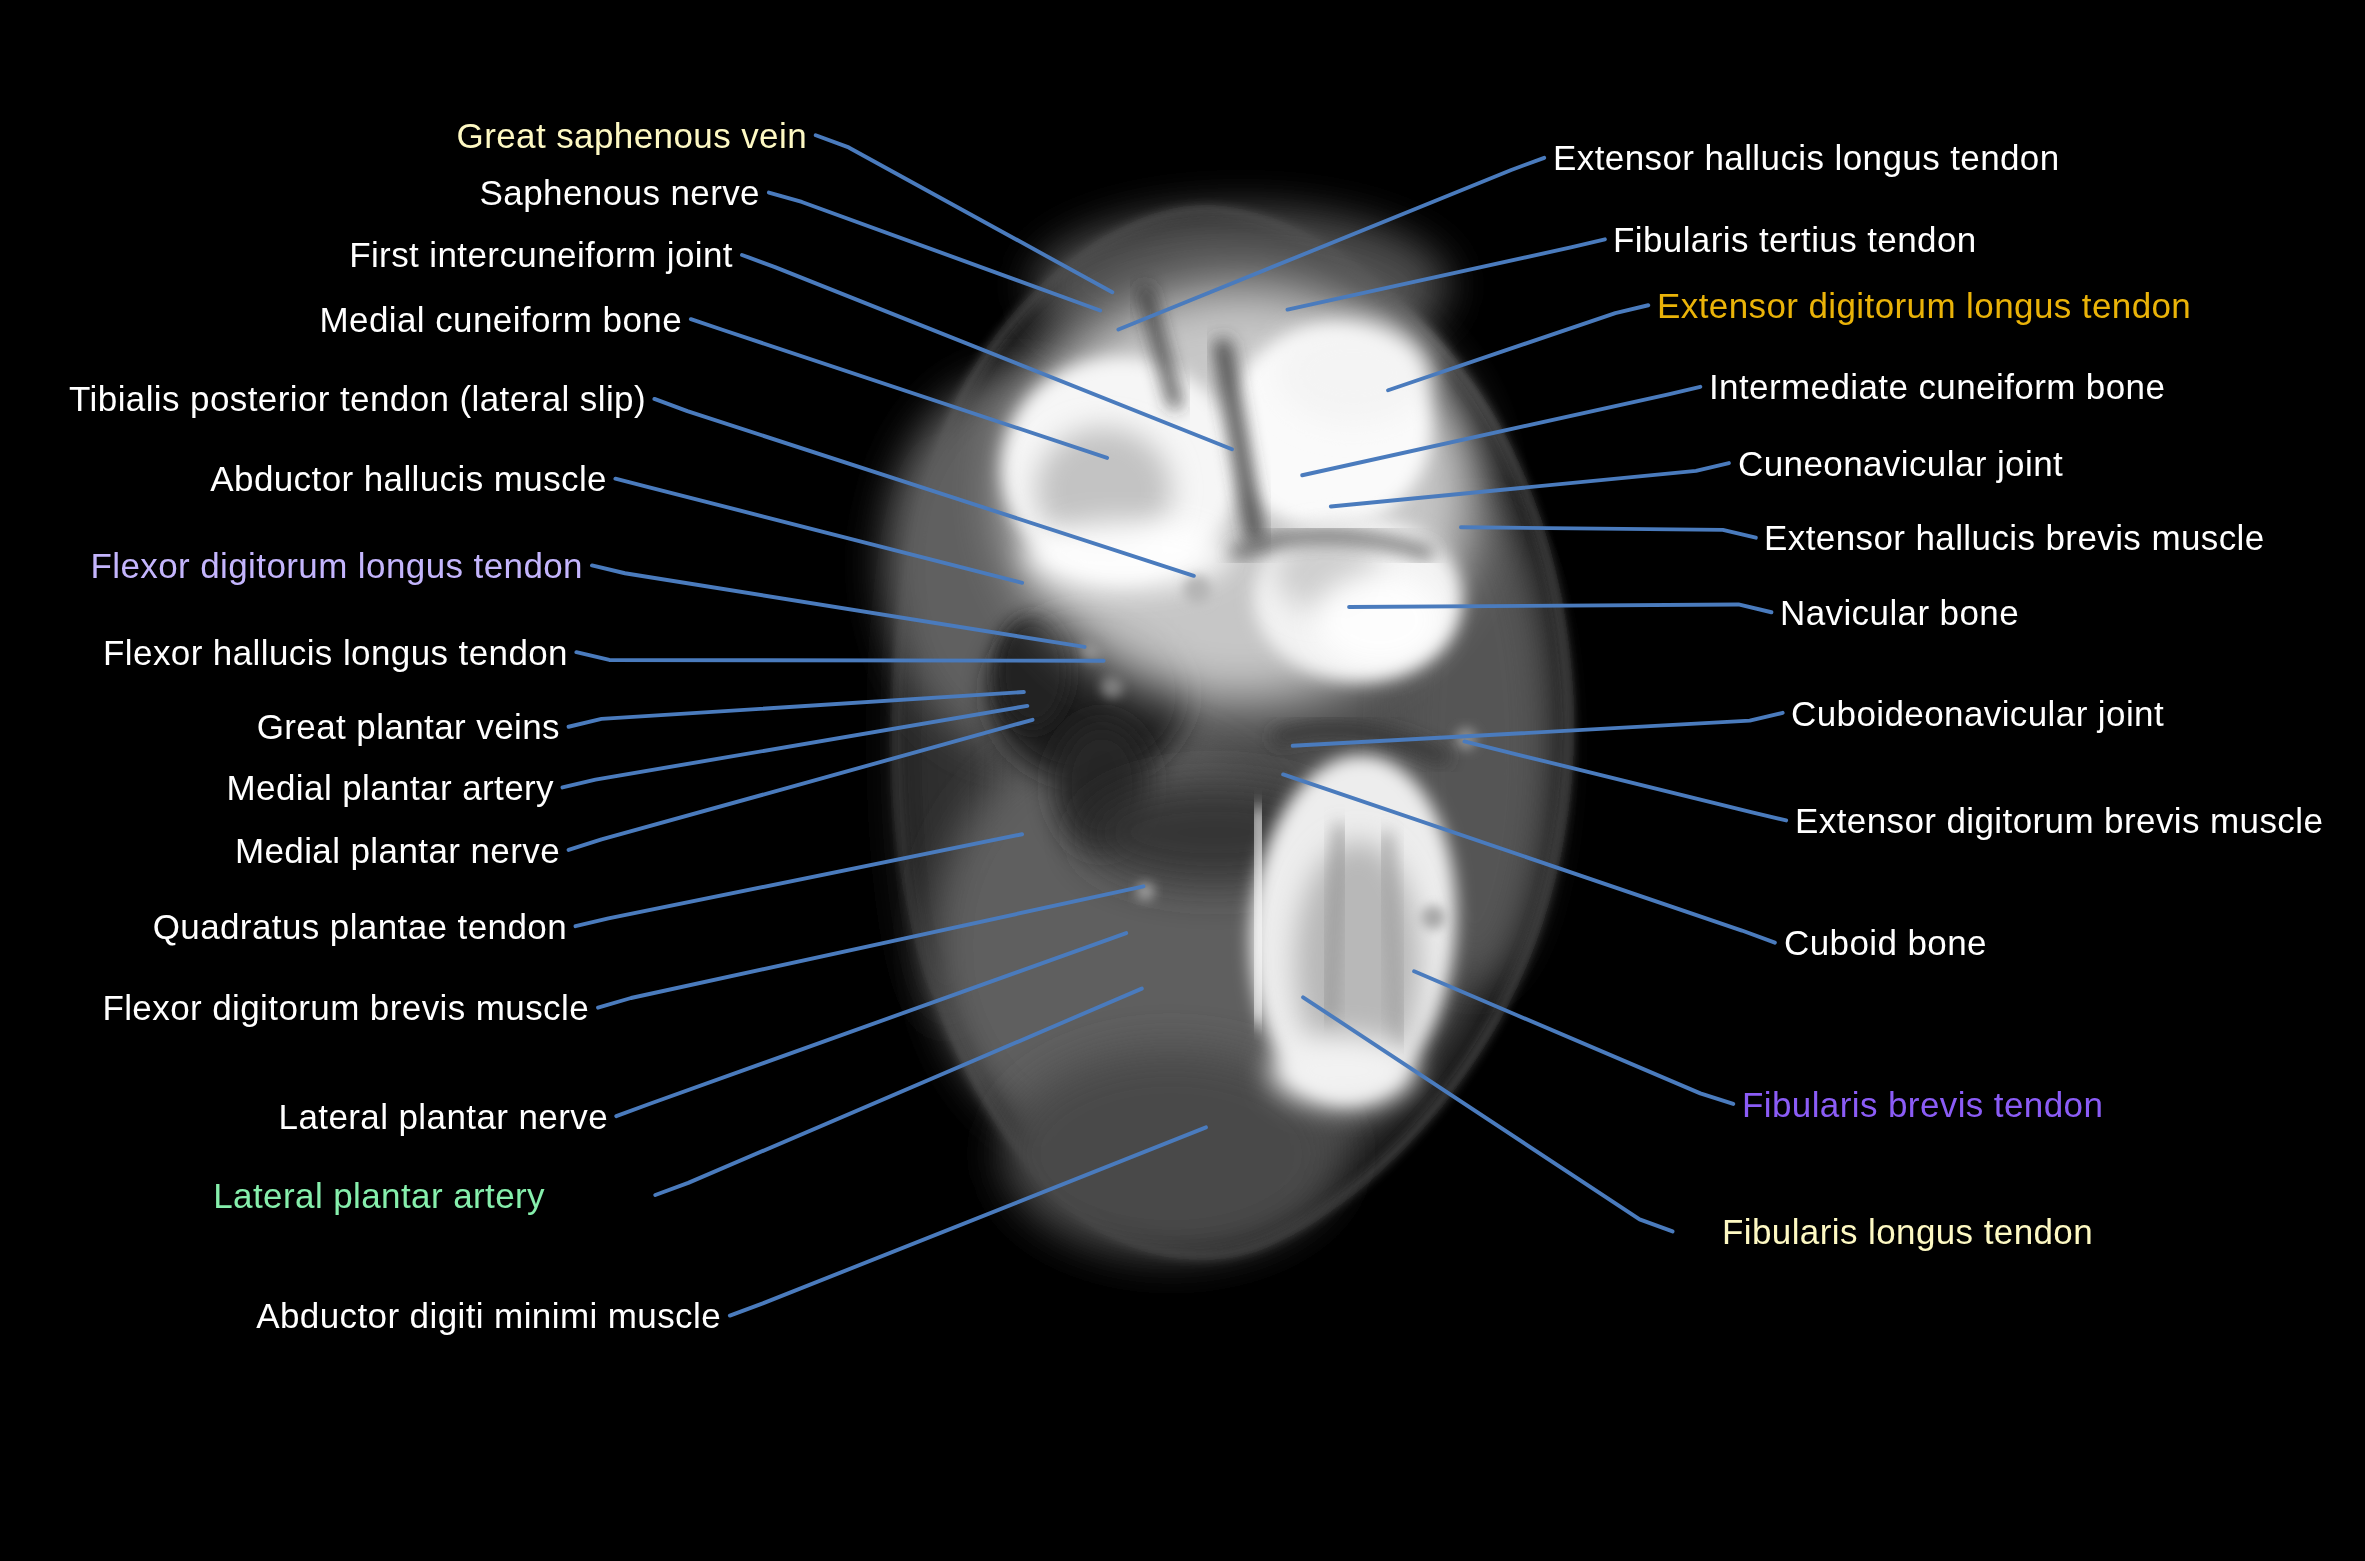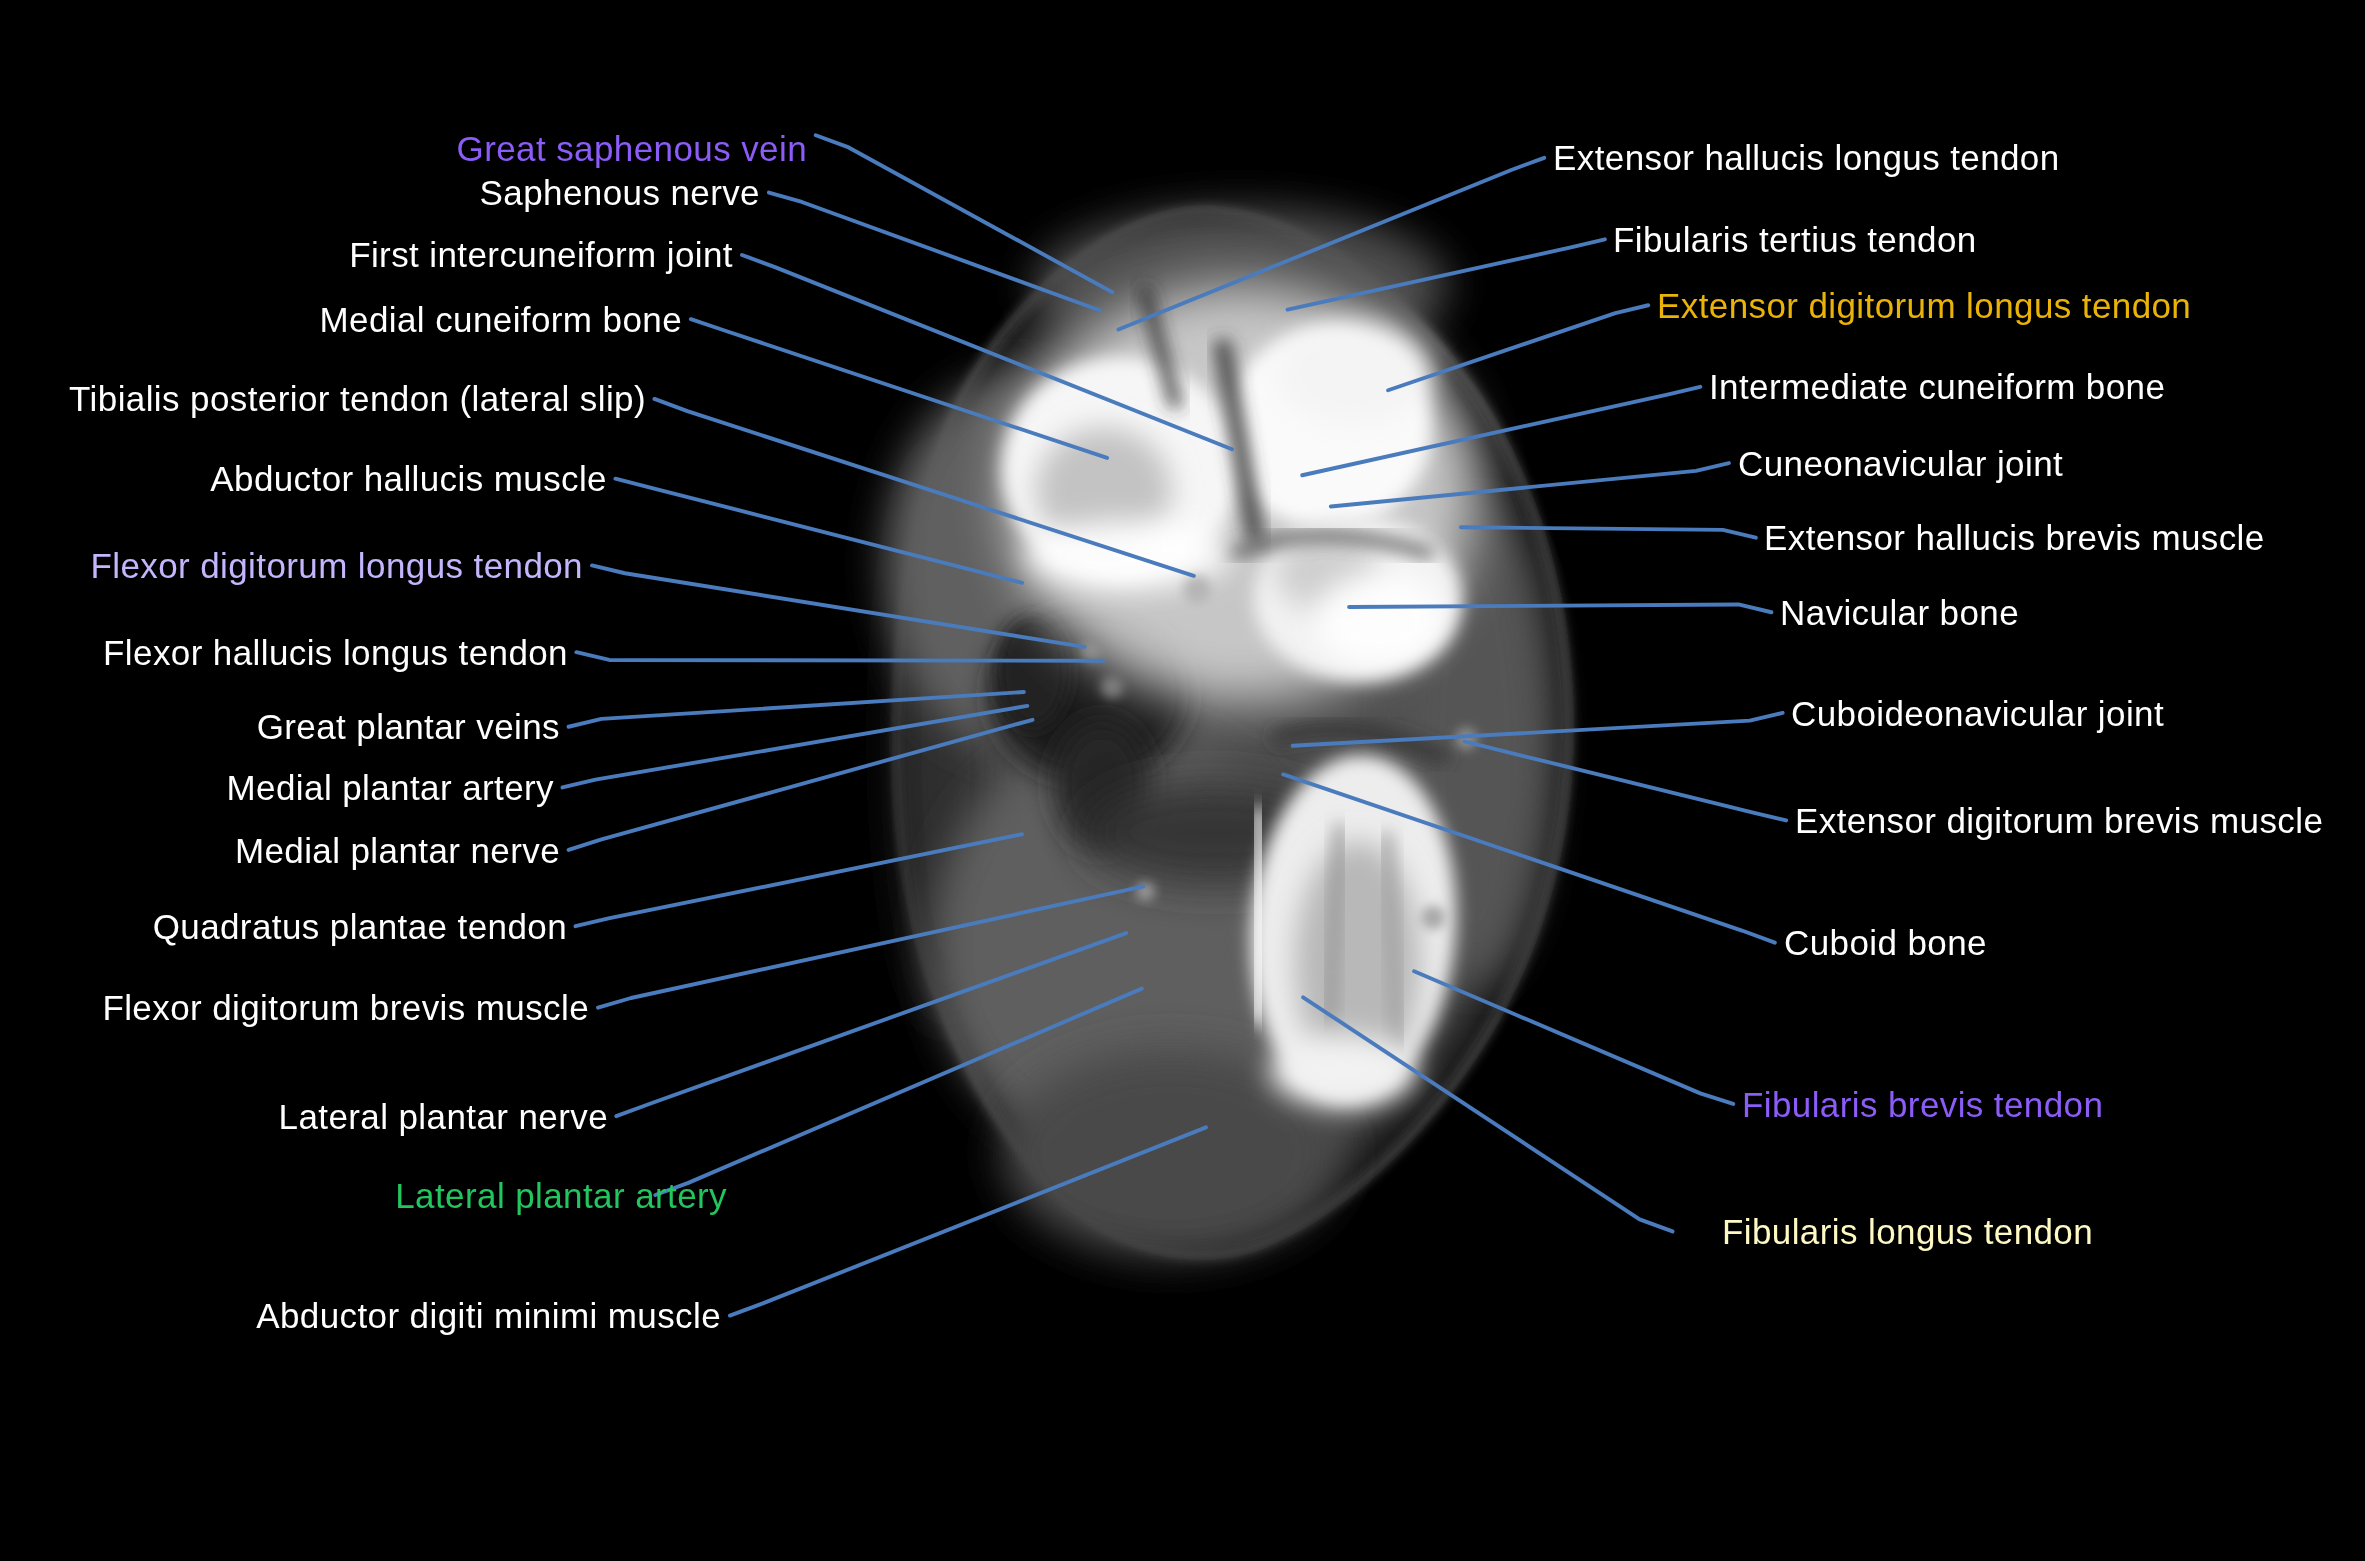--- a/index.html
+++ b/index.html
@@ -150,35 +150,35 @@
       <polyline points="2024,620 1986,611 1684,608" stroke="#4a7bbd"></polyline>
       <polyline points="2042,706 2004,697 1555,700" stroke="#4a7bbd"></polyline>
       <polyline points="2055,822 2017,831 1490,860" stroke="#4a7bbd"></polyline>
       <polyline points="2059,946 2021,937 1688,855" stroke="#4a7bbd"></polyline>
       <polyline points="2046,1087 2008,1073 1479,893" stroke="#4a7bbd"></polyline>
       <polyline points="1998,1273 1960,1260.76 1630,1120" stroke="#4a7bbd"></polyline>
       <polyline points="1928,1420 1890,1406 1502,1150" stroke="#4a7bbd"></polyline>
     </svg>
 
   <div class="layer" id="labels-layer">
-      <div class="label left" style="right: 1559px; top: 126px; color: #8b5cf6;">Great saphenous vein</div>
+      <div class="label left" style="right: 1559px; top: 113px; color: #fef9c3;">Great saphenous vein</div>
       <div class="label left" style="right: 1606px; top: 170px; color: rgb(255, 255, 255);">Saphenous nerve</div>
       <div class="label left" style="right: 1633px; top: 232px; color: rgb(255, 255, 255);">First intercuneiform joint</div>
       <div class="label left" style="right: 1684px; top: 297px; color: rgb(255, 255, 255); margin-left: 34px;">Medial cuneiform bone</div>
       <div class="label left" style="right: 1720px; top: 376px; color: rgb(255, 255, 255);">Tibialis posterior tendon (lateral slip)</div>
       <div class="label left" style="right: 1759px; top: 456px; color: rgb(255, 255, 255);">Abductor hallucis muscle</div>
       <div class="label left" style="right: 1783px; top: 543px; color: #c4b5fd;">Flexor digitorum longus tendon</div>
       <div class="label left" style="right: 1798px; top: 630px; color: rgb(255, 255, 255);">Flexor hallucis longus tendon</div>
       <div class="label left" style="right: 1806px; top: 704px; color: rgb(255, 255, 255);">Great plantar veins</div>
       <div class="label left" style="right: 1812px; top: 765px; color: rgb(255, 255, 255);">Medial plantar artery</div>
       <div class="label left" style="right: 1806px; top: 828px; color: rgb(255, 255, 255);">Medial plantar nerve</div>
       <div class="label left" style="right: 1799px; top: 904px; color: rgb(255, 255, 255);">Quadratus plantae tendon</div>
       <div class="label left" style="right: 1777px; top: 985px; color: rgb(255, 255, 255);">Flexor digitorum brevis muscle</div>
       <div class="label left" style="right: 1758px; top: 1094px; color: rgb(255, 255, 255);">Lateral plantar nerve</div>
-      <div class="label left" style="right: 1639px; top: 1173px; color: #22c55e; margin-left: 28px;">Lateral plantar artery</div>
+      <div class="label left" style="right: 1821px; top: 1173px; color: #86efac; margin-left: 28px;">Lateral plantar artery</div>
       <div class="label left" style="right: 1645px; top: 1293px; color: rgb(255, 255, 255);">Abductor digiti minimi muscle</div>
       <div class="label right" style="left: 1553px; top: 135px; color: rgb(255, 255, 255);">Extensor hallucis longus tendon</div>
       <div class="label right" style="left: 1613px; top: 217px; color: rgb(255, 255, 255);">Fibularis tertius tendon</div>
       <div class="label right" style="left: 1657px; top: 283px; color: #eab308;">Extensor digitorum longus tendon</div>
       <div class="label right" style="left: 1709px; top: 364px; color: rgb(255, 255, 255);">Intermediate cuneiform bone</div>
       <div class="label right" style="left: 1738px; top: 441px; color: rgb(255, 255, 255);">Cuneonavicular joint</div>
       <div class="label right" style="left: 1764px; top: 515px; color: rgb(255, 255, 255);">Extensor hallucis brevis muscle</div>
       <div class="label right" style="left: 1780px; top: 590px; color: rgb(255, 255, 255);">Navicular bone</div>
       <div class="label right" style="left: 1791px; top: 691px; color: rgb(255, 255, 255);">Cuboideonavicular joint</div>
       <div class="label right" style="left: 1795px; top: 798px; color: rgb(255, 255, 255);">Extensor digitorum brevis muscle</div>

